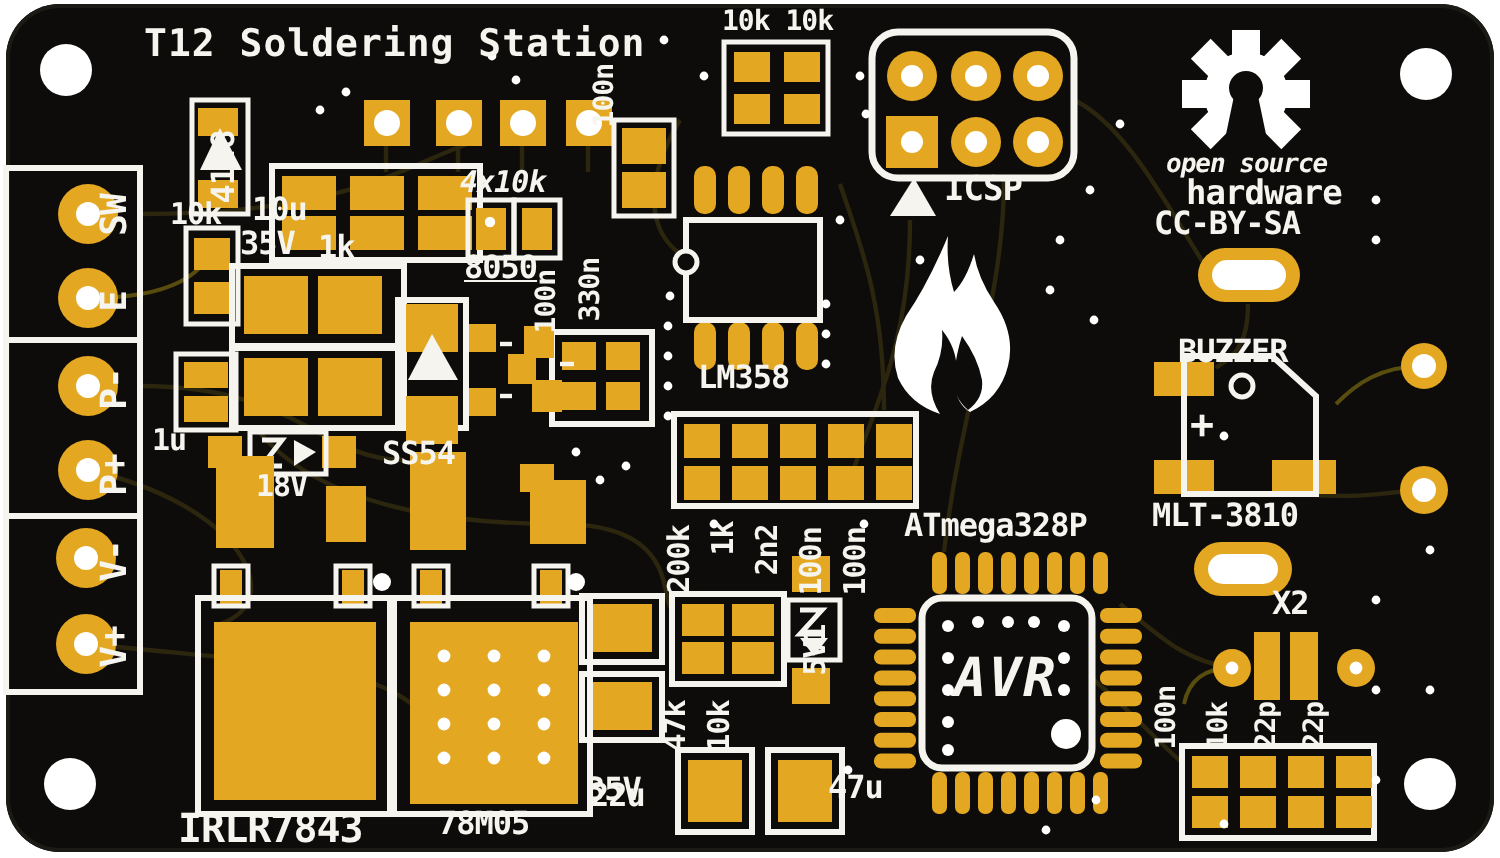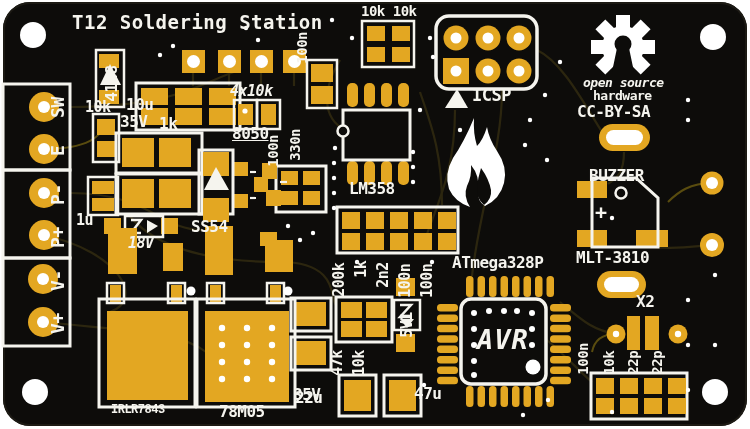--- a/index.html
+++ b/index.html
@@ -507,44 +507,44 @@
   <div class="lbl" style="left:85px;top:100px;">10k</div>
   <div class="lbl" style="left:126px;top:97px;font-size:16px;text-align:center;">10u</div>
   <div class="lbl" style="left:120px;top:114px;font-size:16px;">35V</div>
   <div class="lbl" style="left:159px;top:116px;font-size:16px;">1k</div>
   <div class="lbl" style="left:230px;top:84px;font-style:italic;">4x10k</div>
   <div class="lbl" style="left:232px;top:126px;font-size:16px;text-decoration:underline;">8050</div>
   <div class="lbl vlbl" style="left:310px;top:49px;font-size:14px;">100n</div>
   <div class="lbl" style="left:361px;top:4px;font-size:14px;">10k 10k</div>
   <div class="lbl" style="left:472px;top:87px;font-size:17px;">ICSP</div>
   <div class="lbl" style="left:583px;top:76px;font-size:13px;font-weight:bold;font-style:italic;">open source</div>
-  <div class="lbl" style="left:593px;top:89px;font-size:13px;font-weight:bold;">hardware</div>
+  <div class="lbl" style="left:593px;top:89px;font-size:17px;font-weight:bold;">hardware</div>
   <div class="lbl" style="left:577px;top:104px;font-size:16px;">CC-BY-SA</div>
   <div class="lbl" style="left:589px;top:168px;font-size:16px;">BUZZER</div>
   <div class="lbl" style="left:595px;top:202px;font-size:20px;">+</div>
   <div class="lbl" style="left:576px;top:250px;font-size:16px;">MLT-3810</div>
   <div class="lbl" style="left:636px;top:294px;font-size:16px;">X2</div>
   <div class="lbl" style="left:349px;top:181px;font-size:16px;">LM358</div>
   <div class="lbl vlbl" style="left:281px;top:152px;font-size:14px;">100n</div>
   <div class="lbl vlbl" style="left:303px;top:146px;font-size:14px;">330n</div>
   <div class="lbl" style="left:191px;top:219px;font-size:16px;">SS54</div>
-  <div class="lbl" style="left:128px;top:236px;font-style:italic;">18V</div>
+  <div class="lbl" style="left:128px;top:236px;">18V</div>
   <div class="lbl" style="left:76px;top:213px;">1u</div>
   <div class="lbl vlbl" style="left:348px;top:281px;">200k</div>
   <div class="lbl vlbl" style="left:370px;top:262px;">1k</div>
   <div class="lbl vlbl" style="left:392px;top:272px;">2n2</div>
   <div class="lbl vlbl" style="left:414px;top:282px;">100n</div>
   <div class="lbl vlbl" style="left:436px;top:282px;">100n</div>
   <div class="lbl" style="left:452px;top:255px;font-size:16px;">ATmega328P</div>
   <div class="lbl it" style="left:477px;top:326px;font-size:27px;letter-spacing:1px;">AVR</div>
   <div class="lbl vlbl" style="left:346px;top:360px;">47k</div>
   <div class="lbl vlbl" style="left:368px;top:360px;">10k</div>
   <div class="lbl vlbl" style="left:416px;top:322px;">5V1</div>
   <div class="lbl" style="left:295px;top:390px;font-size:16px;">22u</div>
   <div class="lbl" style="left:293px;top:387px;font-size:16px;">35V</div>
   <div class="lbl" style="left:414px;top:386px;font-size:16px;">47u</div>
-  <div class="lbl" style="left:111px;top:404px;font-size:12px;font-family:Liberation Mono, monospace;">IRLR7843</div>
+  <div class="lbl" style="left:89px;top:404px;font-size:20px;">IRLR7843</div>
   <div class="lbl" style="left:219px;top:404px;font-size:16px;">78M05</div>
   <div class="lbl vlbl" style="left:591px;top:360px;font-size:14px;">100n</div>
   <div class="lbl vlbl" style="left:617px;top:360px;font-size:14px;">10k</div>
   <div class="lbl vlbl" style="left:641px;top:360px;font-size:14px;">22p</div>
   <div class="lbl vlbl" style="left:665px;top:360px;font-size:14px;">22p</div>
 </div>
 
 </body></html>

